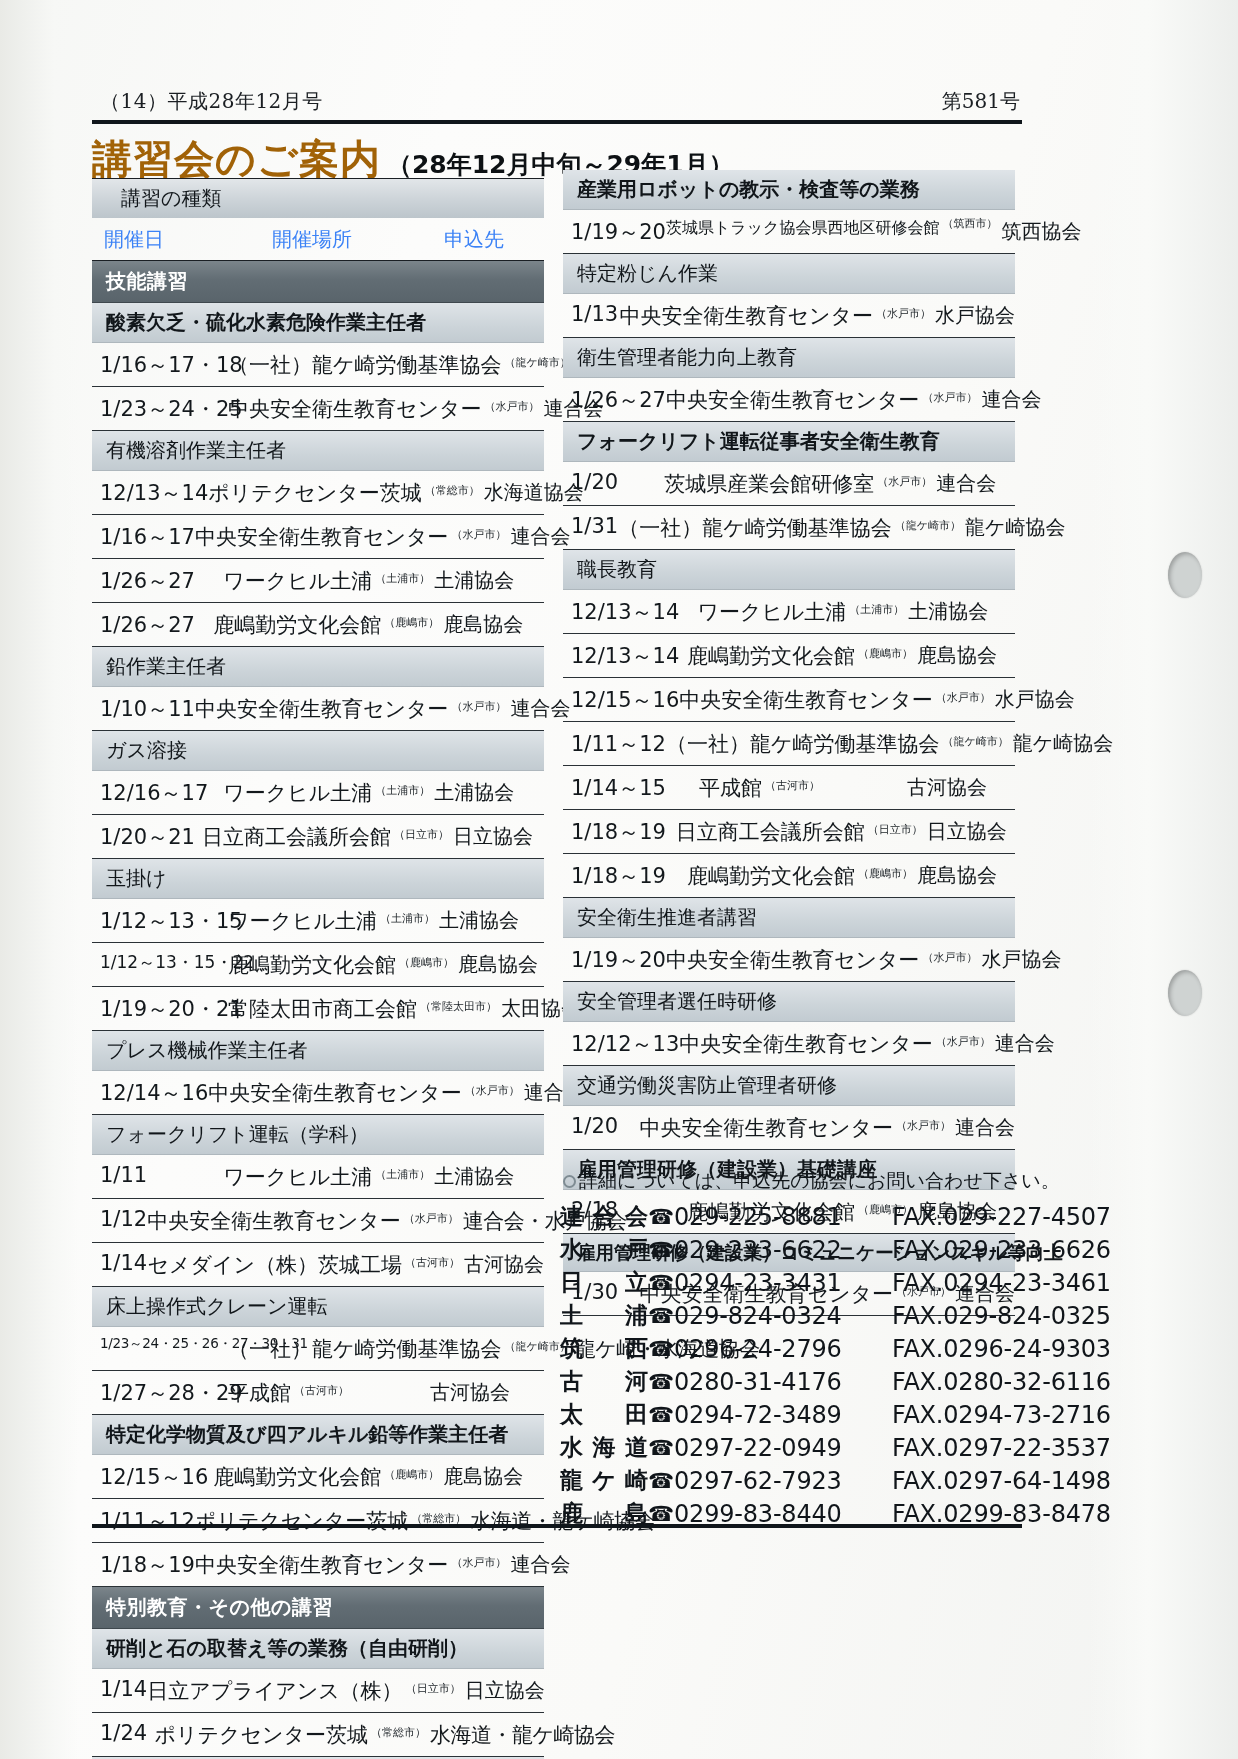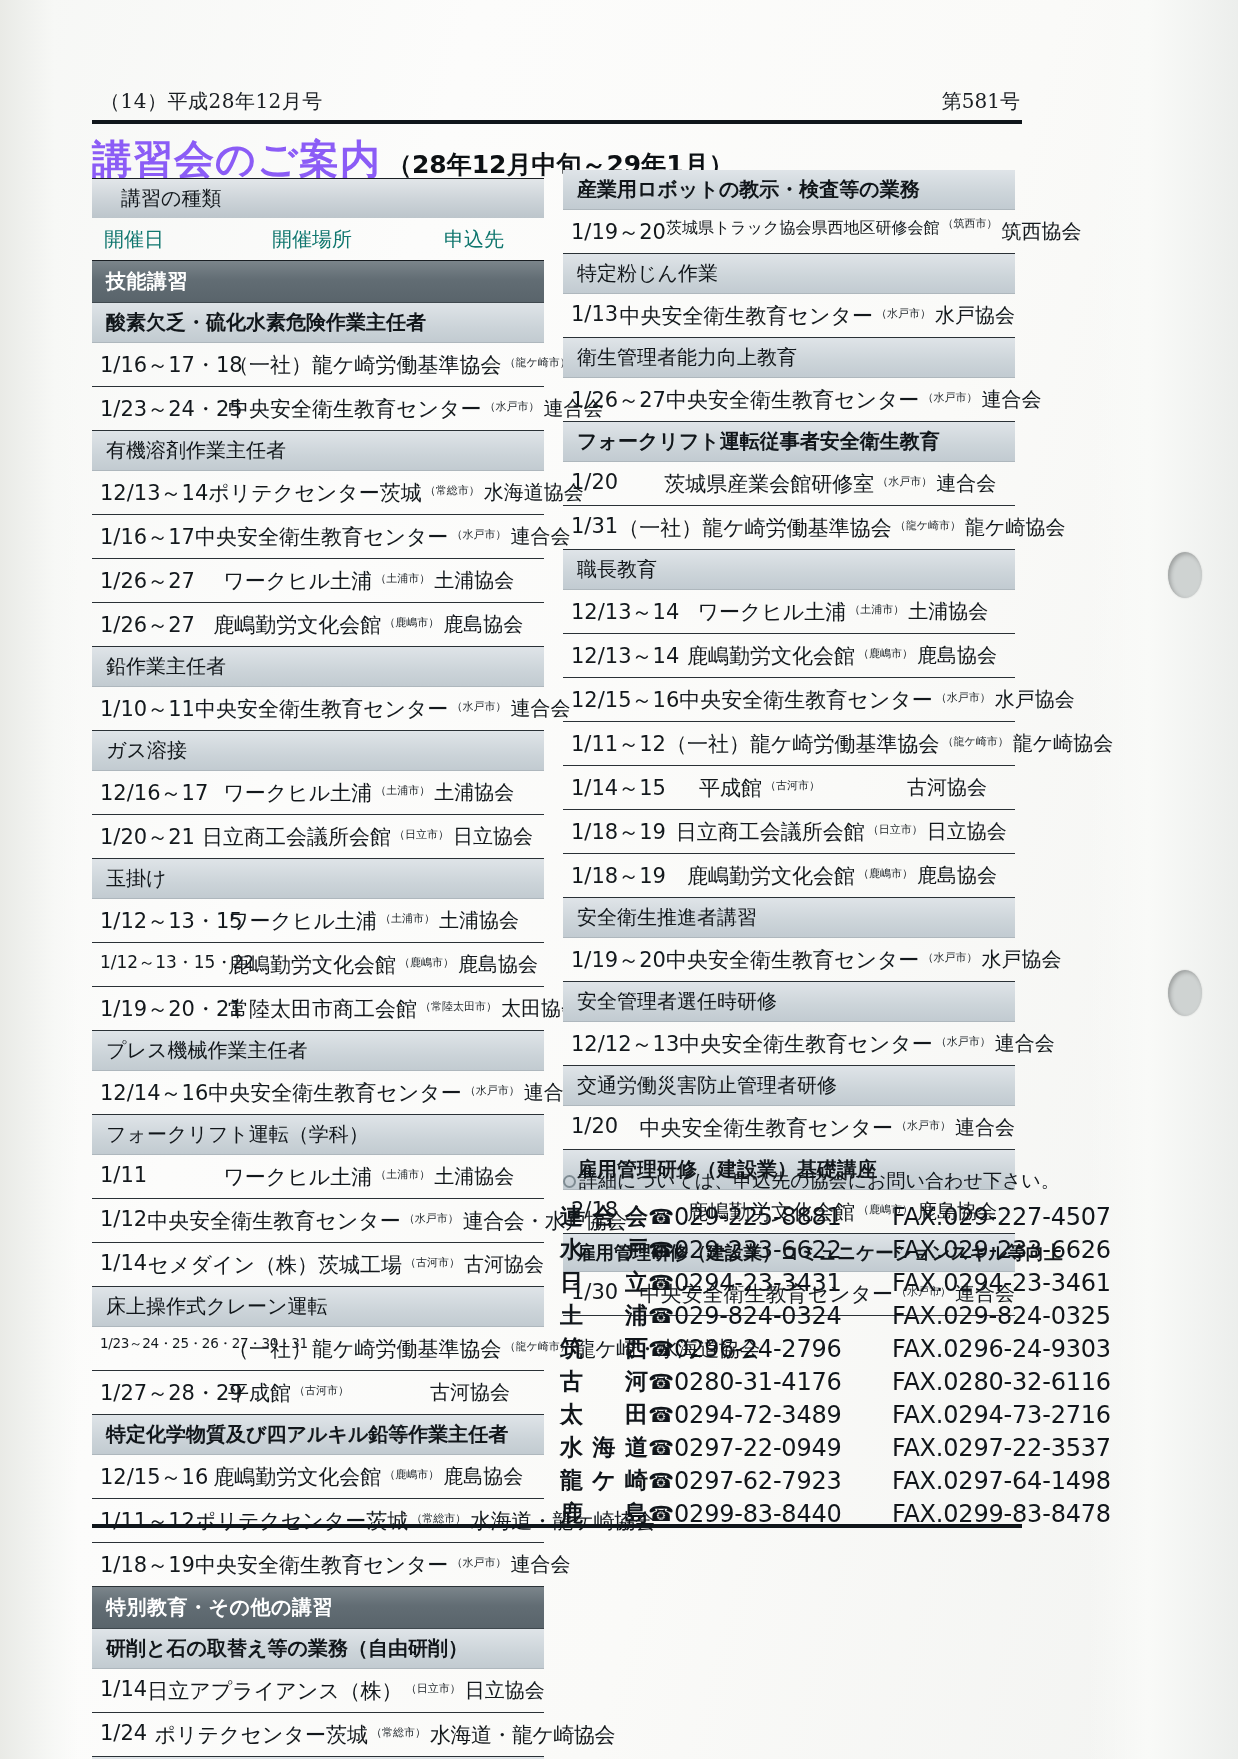--- a/index.html
+++ b/index.html
@@ -38,36 +38,36 @@
   .hdr-left { font-family:"DejaVu Serif", "Liberation Serif", serif;
               font-size:20px; letter-spacing:.5px; color:#1b1f23; }
   .hdr-right { font-family:"DejaVu Serif","Liberation Serif",serif;
                font-size:20px; color:#1b1f23; }
   .rule-top { position:absolute; left:92px; top:120px; width:930px; height:4px;
               background:#10161b; }
 
   .title-wrap { position:absolute; left:92px; top:132px; display:flex;
                 align-items:baseline; gap:6px; }
   .title-main { font-size:40px; font-weight:bold; letter-spacing:1px;
-                color:#8b5cf6; }
+                color:#a16207; }
   .title-sub { font-size:25px; font-weight:bold; color:#0d1114; letter-spacing:0px;}
 
   
   .col { position:absolute; width:452px; }
   .col-left  { left:92px;  top:178px; }
   .col-right { left:563px; top:170px; }
 
   
   .band-head {
     background:linear-gradient(180deg,#e2e6e9 0%,#ccd3d8 55%,#bcc5cb 100%);
     font-size:20px; padding:6px 0 6px 29px; color:#11161a;
     border-top:1.6px solid #1a1f24;
   }
   .subhead-row { display:flex; font-size:20px; padding:8px 0 7px 12px;
-                 color:#0f766e; border-bottom:1.6px solid #1a1f24; }
+                 color:#3b82f6; border-bottom:1.6px solid #1a1f24; }
   .subhead-row .c1 { width:168px; }
   .subhead-row .c2 { width:172px; }
   .subhead-row .c3 { width:auto;text-align:center; }
 
   
   .band-dark {
     background:linear-gradient(180deg,#7b858b 0%,#626d74 45%,#59646b 100%);
     color:#fff; font-weight:bold; font-size:20px;
     padding:7px 16px 7px 14px; letter-spacing:.5px;
     border-bottom:1px solid #3f484e;

